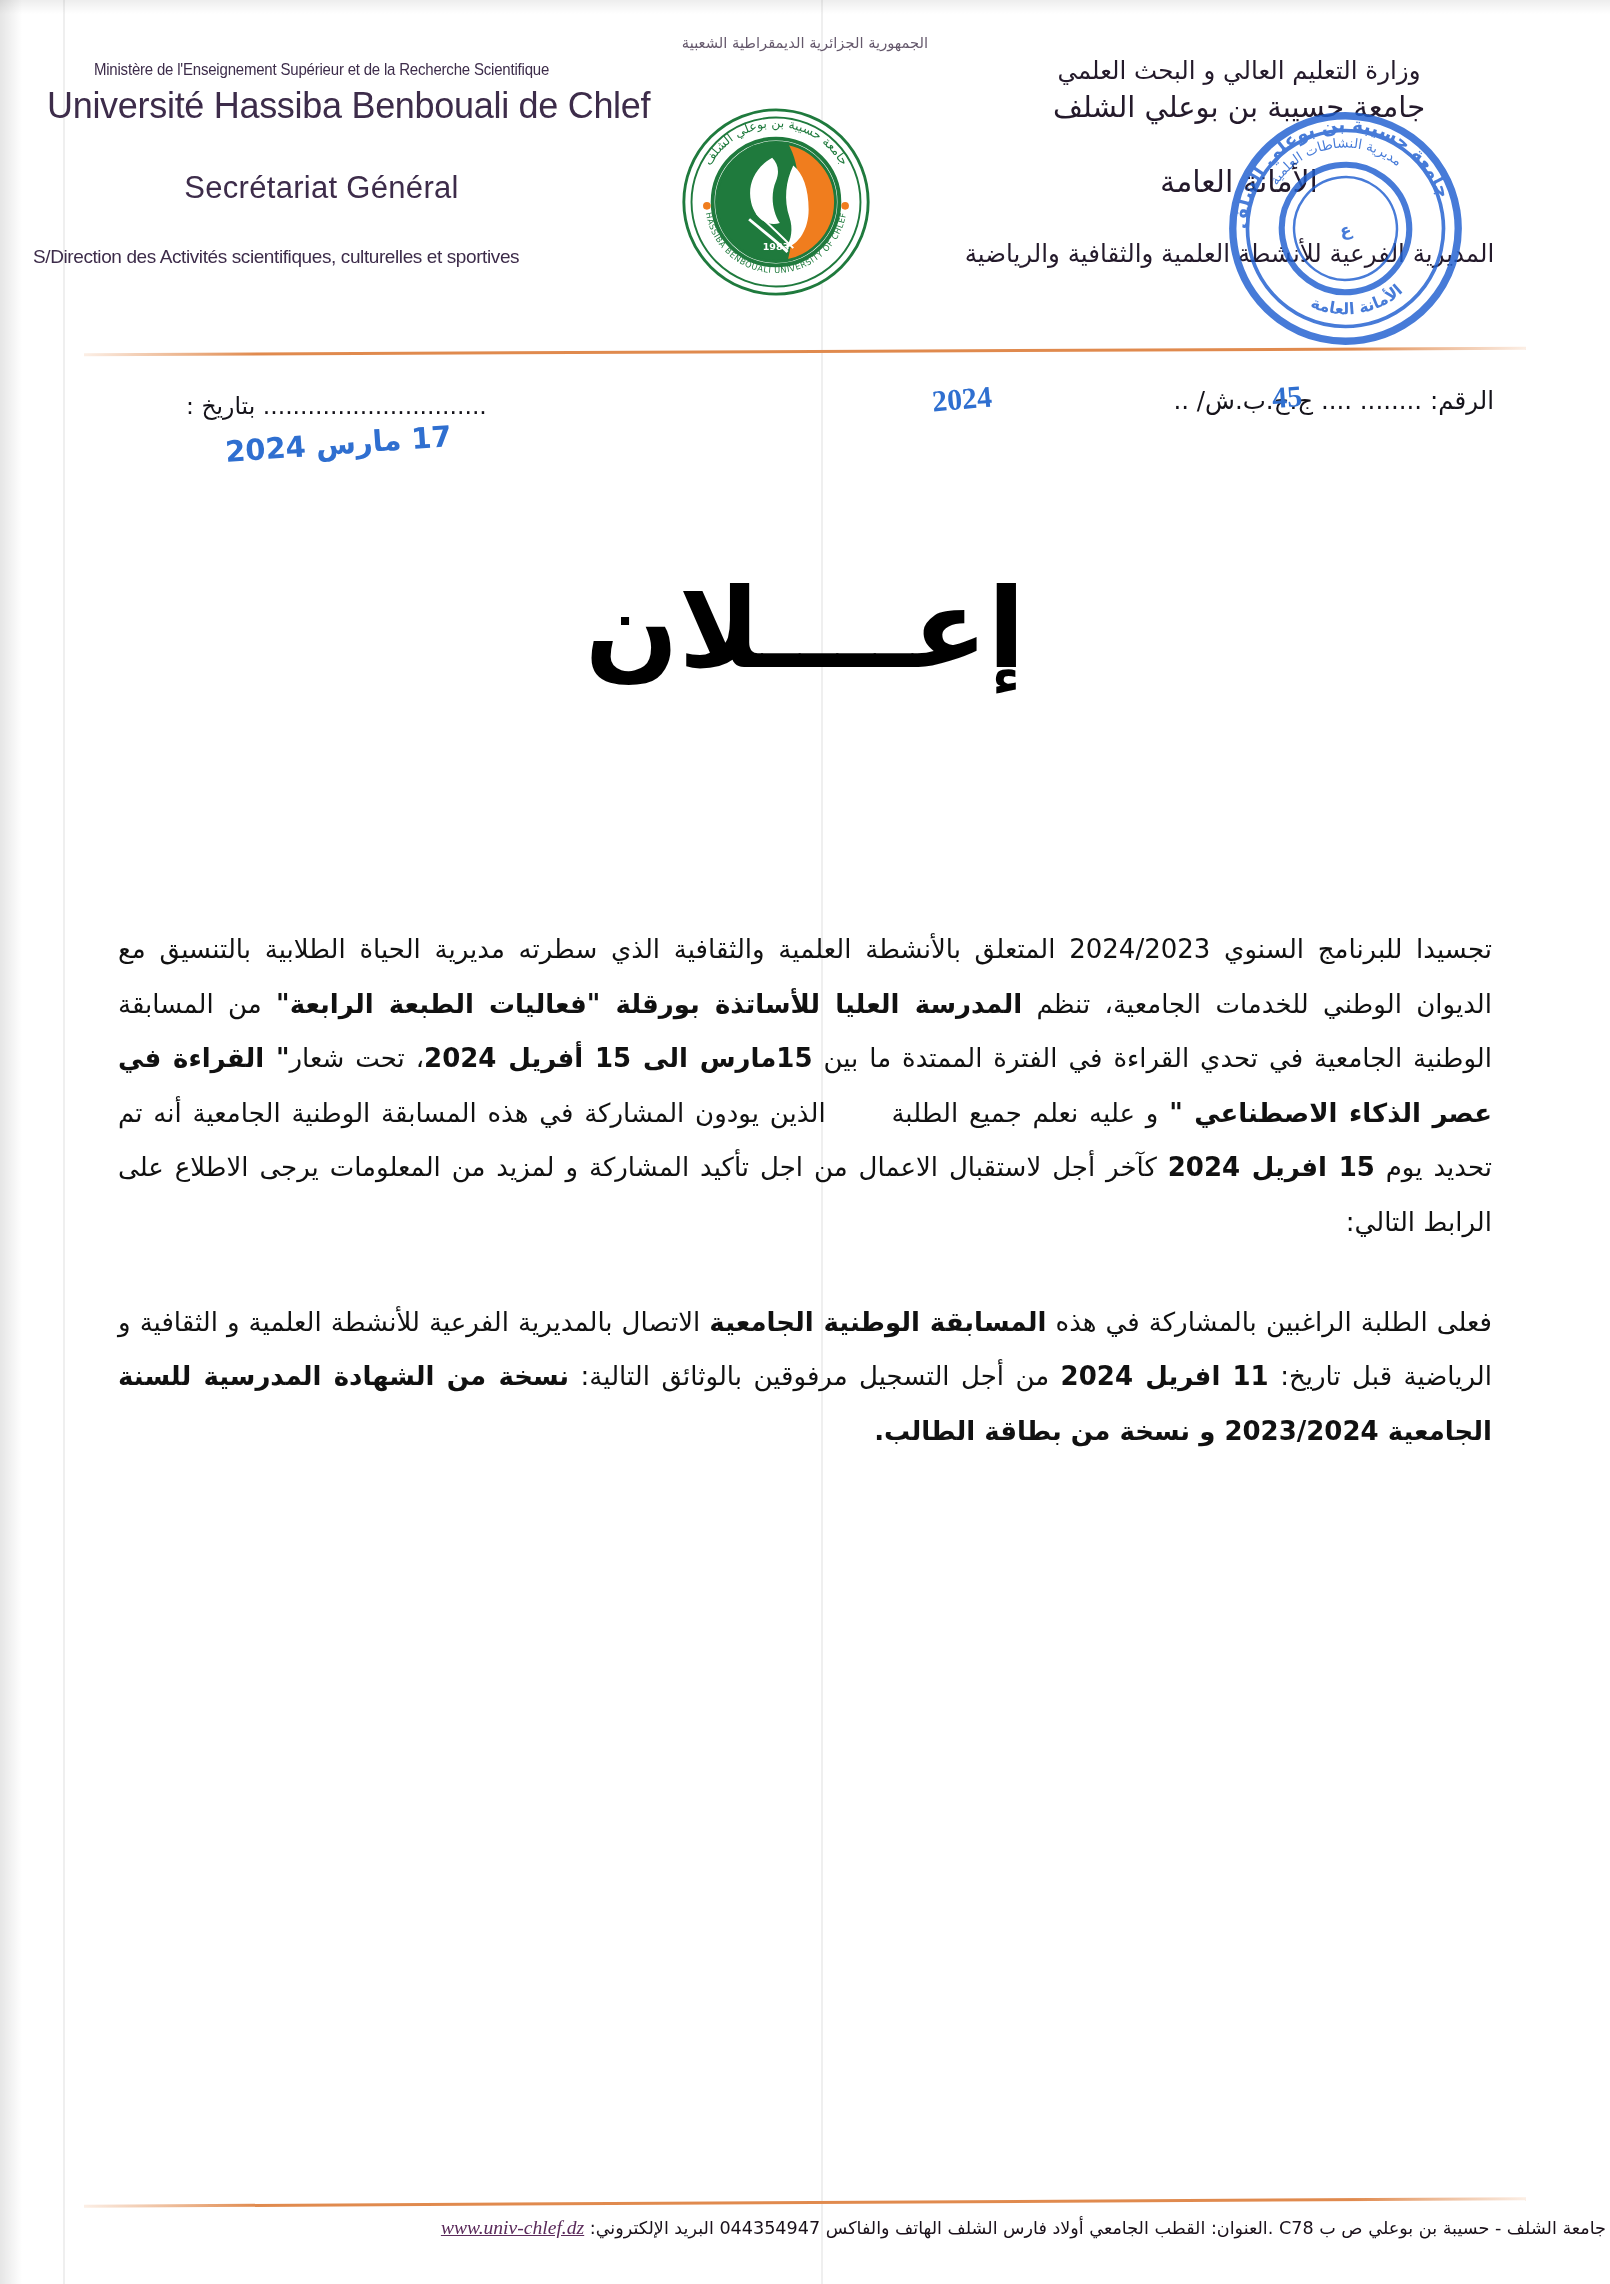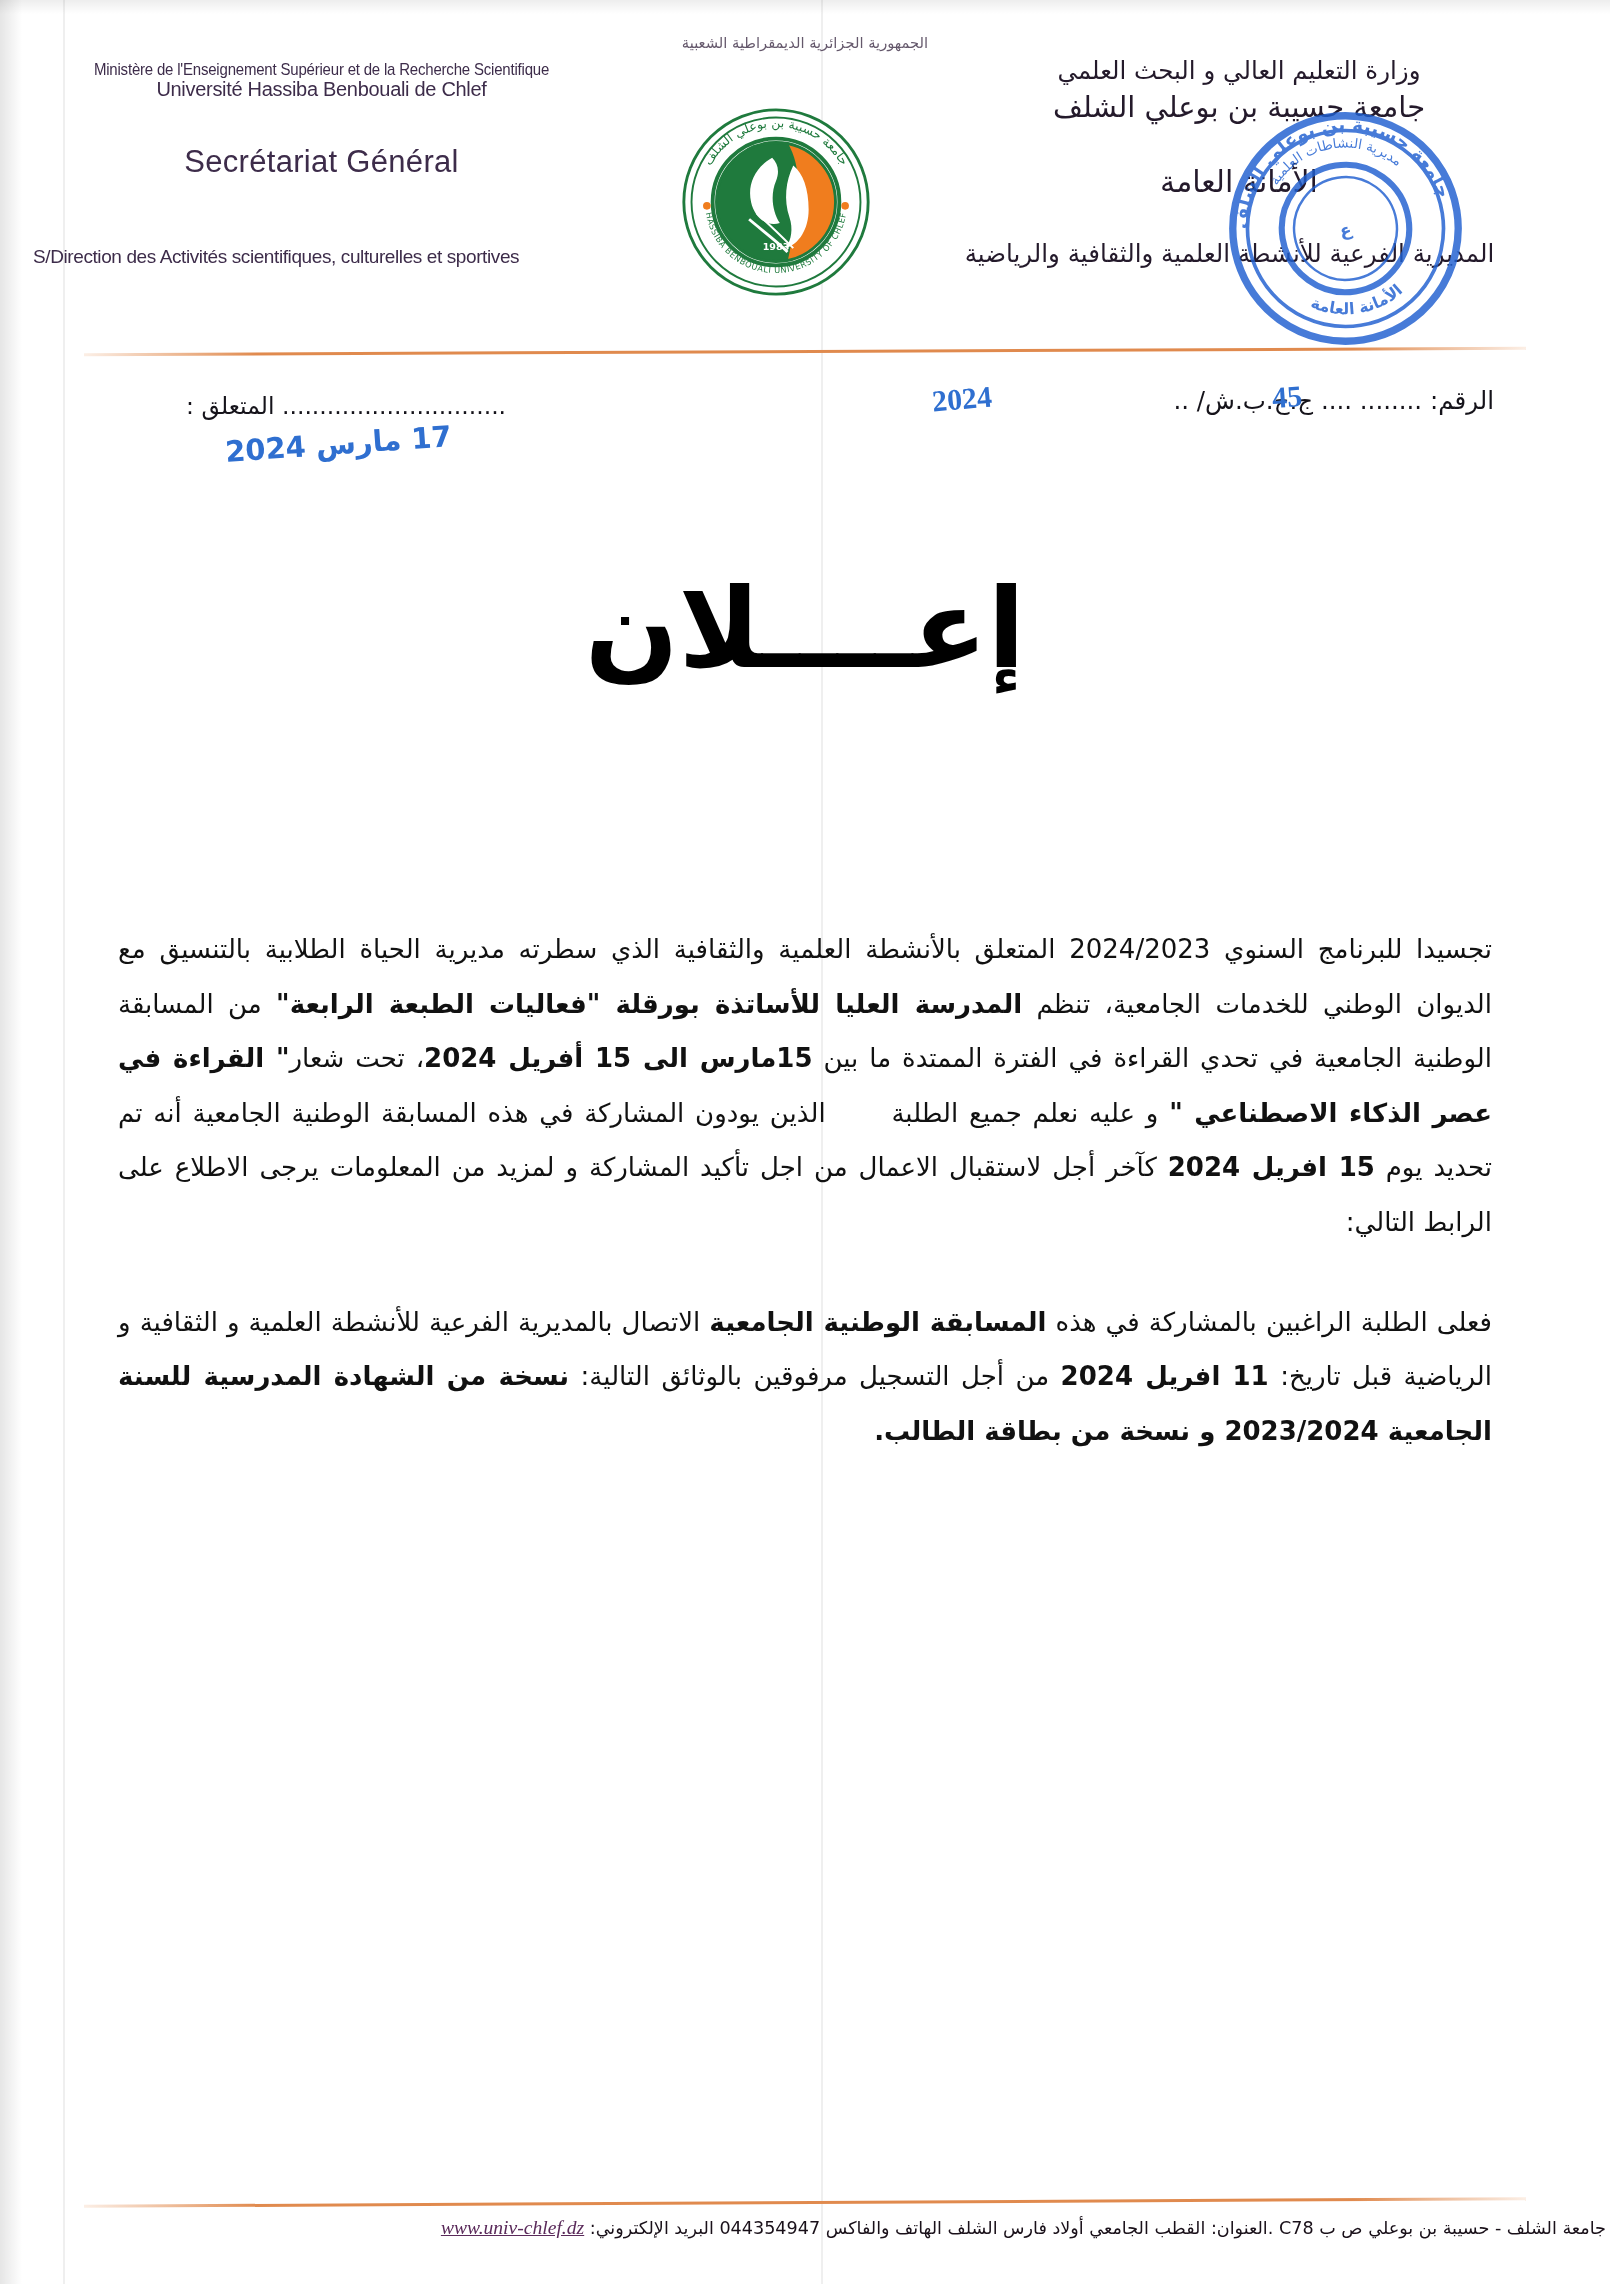--- a/index.html
+++ b/index.html
@@ -73,22 +73,22 @@
     color: #3d2c4a;
     font-family: "Liberation Sans", sans-serif;
   }
   .hf-ministry {
     font-size: 15px;
     letter-spacing: -0.2px;
     white-space: nowrap;
     transform: scaleY(1.06);
   }
   .hf-univ {
-    font-size: 20px;
-    margin-top: 0;
+    font-size: 36px;
+    margin-top: 7px;
     white-space: nowrap;
     letter-spacing: -0.3px;
   }
   .hf-sg {
     font-size: 31px;
     margin-top: 43px;
     letter-spacing: 0.3px;
   }
 
   .header-fr-sub {
@@ -415,21 +415,21 @@
       <span class="dots">........</span>
       <span class="dots">....</span>
       <span>ج.ح.ب.ش/</span>
       <span class="dots">..</span>
       <span class="hand-ref-num">45</span>
       <span class="hand-ref-year">2024</span>
     </div>
 
     <div class="date-block">
       <span class="dots">..............................</span>
-      <span>المتعلق :</span>
+      <span>بتاريخ :</span>
       <span class="hand-date">17 مارس 2024</span>
     </div>
   </div>
 
   <div class="doc-title">إعــــلان</div>
 
   <div class="body-wrap">
     <p class="para" id="p1"><span>تجسيدا للبرنامج السنوي 2024/2023  المتعلق بالأنشطة العلمية والثقافية الذي سطرته مديرية الحياة الطلابية بالتنسيق مع الديوان الوطني للخدمات الجامعية، تنظم </span><b>المدرسة العليا للأساتذة بورقلة "فعاليات الطبعة الرابعة"</b><span> من  المسابقة الوطنية الجامعية في تحدي القراءة في الفترة الممتدة ما بين </span><b>15مارس  الى 15 أفريل 2024</b><span>، تحت شعار</span><b>" القراءة في عصر الذكاء الاصطناعي "</b><span> و عليه نعلم جميع الطلبة </span><span class="gap"></span><span>الذين يودون المشاركة في هذه المسابقة الوطنية الجامعية أنه تم تحديد يوم </span><b>15 افريل   2024</b><span>  كآخر أجل لاستقبال الاعمال  من اجل تأكيد المشاركة و لمزيد من المعلومات يرجى الاطلاع على الرابط التالي:</span></p>
 
 

